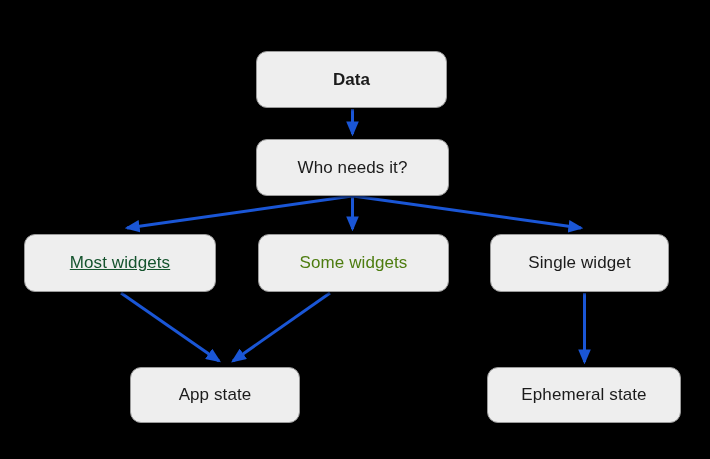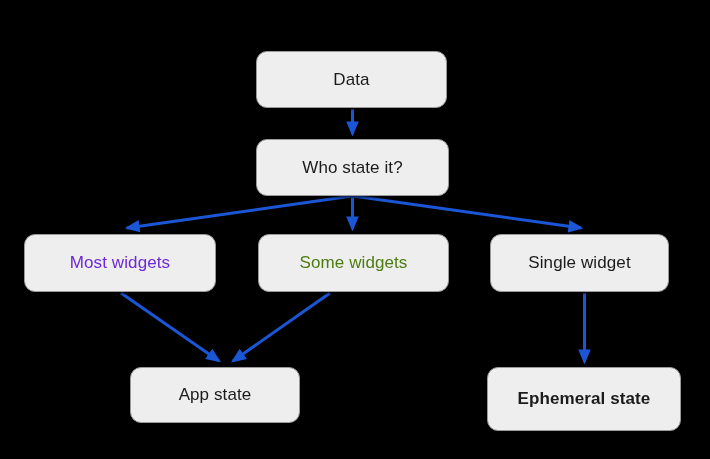--- a/index.html
+++ b/index.html
@@ -69,40 +69,40 @@
     <line x1="353" y1="196" x2="581" y2="228" stroke="#1a56d6" stroke-width="3" marker-end="url(#arrowhead)"></line>
 
     <line x1="121" y1="293" x2="219" y2="361" stroke="#1a56d6" stroke-width="3" marker-end="url(#arrowhead)"></line>
 
     <line x1="330" y1="293" x2="233" y2="361" stroke="#1a56d6" stroke-width="3" marker-end="url(#arrowhead)"></line>
 
     <line x1="584.5" y1="293" x2="584.5" y2="362" stroke="#1a56d6" stroke-width="3" marker-end="url(#arrowhead)"></line>
   </svg>
 
   <div class="node" id="node-data" style="left: 256px; top: 51px; width: 191px; height: 57px; background: rgb(238, 238, 238); border-color: rgb(154, 154, 154);">
-    <span class="node-label" style="color: rgb(27, 27, 27);">Data</span>
+    <span class="node-label" style="color: rgb(27, 27, 27); font-weight: bold;">Data</span>
   </div>
 
   <div class="node" id="node-who" style="left: 256px; top: 139px; width: 193px; height: 57px; background: rgb(238, 238, 238); border-color: rgb(154, 154, 154);">
-    <span class="node-label" style="color: rgb(27, 27, 27);">Who state it?</span>
+    <span class="node-label" style="color: rgb(27, 27, 27);">Who needs it?</span>
   </div>
 
   <div class="node" id="node-most" style="left: 24px; top: 234px; width: 192px; height: 58px; background: rgb(238, 238, 238); border-color: rgb(154, 154, 154);">
-    <span class="node-label" style="color: #6d28d9;">Most widgets</span>
+    <span class="node-label" style="color: #14532d; text-decoration: underline;">Most widgets</span>
   </div>
 
   <div class="node" id="node-some" style="left: 258px; top: 234px; width: 191px; height: 58px; background: rgb(238, 238, 238); border-color: rgb(154, 154, 154);">
     <span class="node-label" style="color: #4d7c0f;">Some widgets</span>
   </div>
 
   <div class="node" id="node-single" style="left: 490px; top: 234px; width: 179px; height: 58px; background: rgb(238, 238, 238); border-color: rgb(154, 154, 154);">
     <span class="node-label" style="color: rgb(27, 27, 27);">Single widget</span>
   </div>
 
   <div class="node" id="node-app" style="left: 130px; top: 367px; width: 170px; height: 56px; background: rgb(238, 238, 238); border-color: rgb(154, 154, 154);">
     <span class="node-label" style="color: rgb(27, 27, 27);">App state</span>
   </div>
 
-  <div class="node" id="node-ephemeral" style="left: 487px; top: 367px; width: 194px; height: 64px; background: rgb(238, 238, 238); border-color: rgb(154, 154, 154); font-weight: bold;">
+  <div class="node" id="node-ephemeral" style="left: 487px; top: 367px; width: 194px; height: 56px; background: rgb(238, 238, 238); border-color: rgb(154, 154, 154);">
     <span class="node-label" style="color: rgb(27, 27, 27);">Ephemeral state</span>
   </div>
 
 </div>
 
 </body></html>

